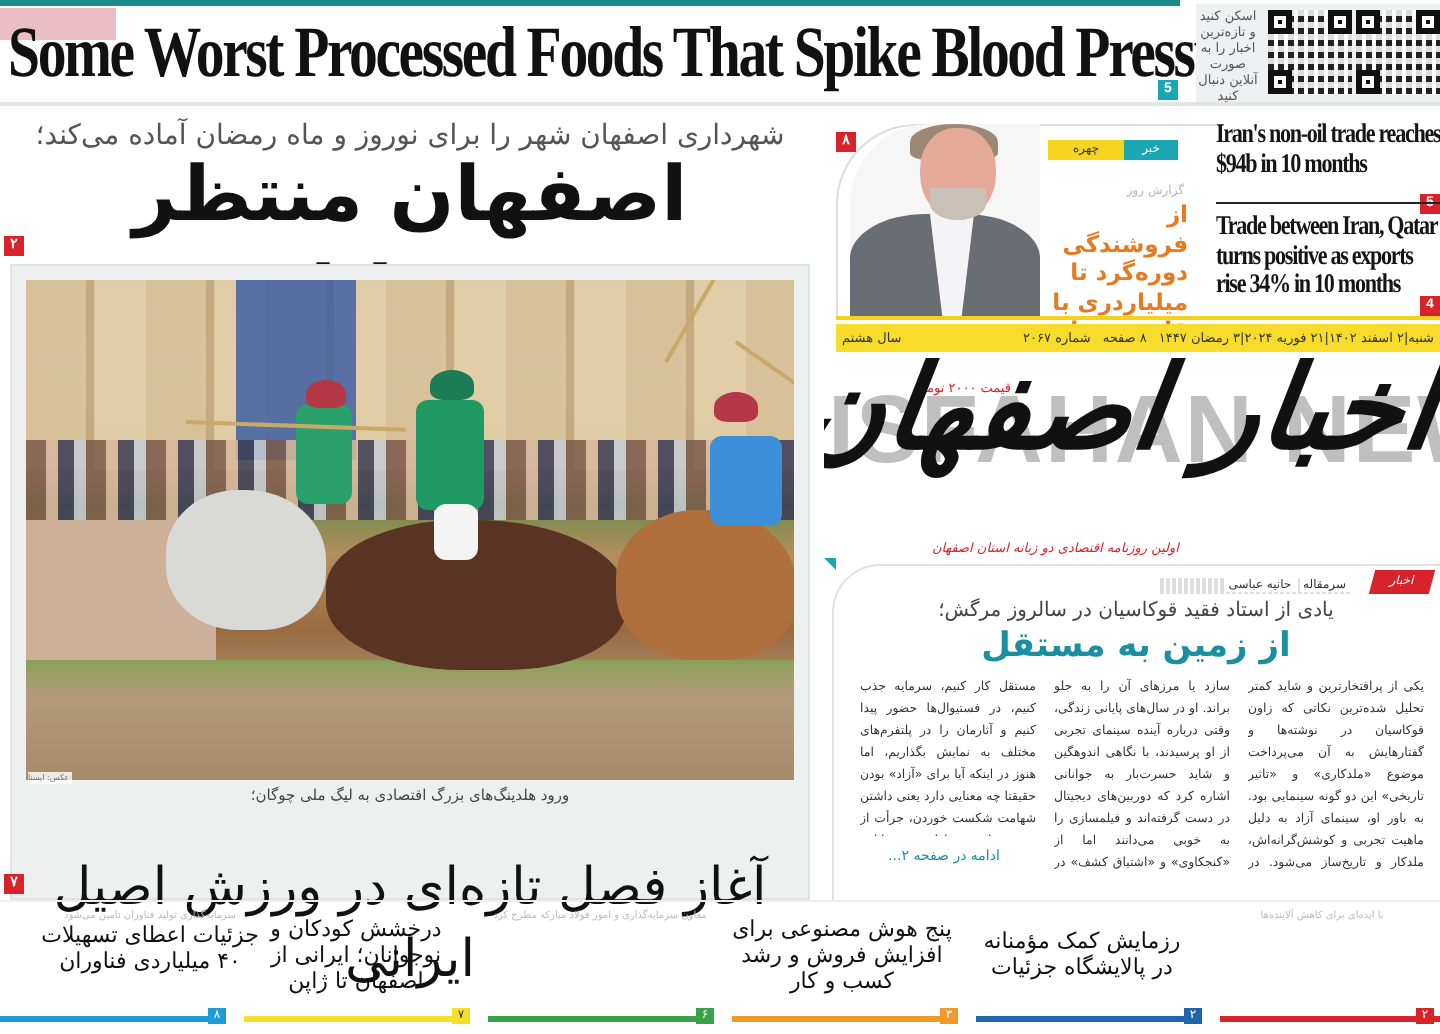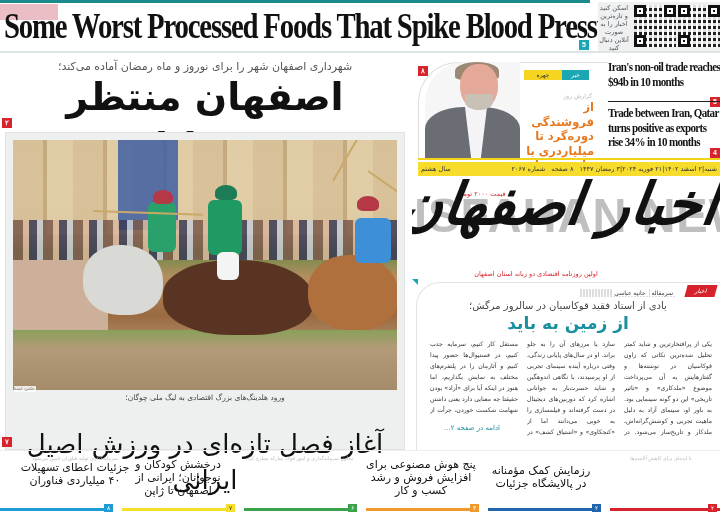--- a/index.html
+++ b/index.html
@@ -21,21 +21,21 @@
         repeating-linear-gradient(90deg, #222 0 3px, #fff 3px 5px),
         #fff; }
   .qr::before { content:""; position:absolute; inset:0; background:
         repeating-linear-gradient(0deg, transparent 0 3px, rgba(255,255,255,.85) 3px 6px); }
   .qr .fp { position: absolute; width: 12px; height: 12px; border: 3px solid #111; background: #fff; }
   .qr .fp::after { content:""; position:absolute; left:2px; top:2px; width:2px; height:2px; background:#111; }
 
   .hrule { position: absolute; left: 0; top: 51px; width: 720px; height: 2px; background: #dfe4e4; }
 
   
-  .kicker { position: absolute; left: 0; top: 60px; width: 410px; text-align: center; direction: rtl; font-size: 11px; color: #555; }
+  .kicker { position: absolute; left: 0; top: 60px; width: 410px; text-align: center; direction: rtl; font-size: 14px; color: #555; }
   .main-headline { position: absolute; left: 0; top: 72px; width: 410px; text-align: center; direction: rtl; font-size: 38px; font-weight: bold; color: #111; line-height: 50px; }
   .photo-frame { position: absolute; left: 5px; top: 132px; width: 400px; height: 318px; background: #eef0f0; border: 1px solid #e0e3e3; }
   .photo { position: absolute; left: 13px; top: 140px; width: 384px; height: 250px; overflow: hidden;
            background: linear-gradient(180deg, #c9b08a 0%, #d8c39d 20%, #b9a37a 40%, #6e8a49 45%, #b58e60 55%, #9a6a40 70%, #b39a78 85%, #9e8a6a 100%); }
   .photo .bldg { position:absolute; left:0; top:0; width:100%; height:95px; background:
       repeating-linear-gradient(90deg, #d9c29a 0 30px, #c4a97d 30px 34px, #e2cfa8 34px 60px); opacity:.9; }
   .photo .tile { position:absolute; left:105px; top:0; width:60px; height:90px; background:#3f5fa3; opacity:.85; }
   .photo .crowd { position:absolute; left:0; top:80px; width:100%; height:40px; background:
       repeating-linear-gradient(90deg, #7b5a4a 0 10px, #d9b79c 10px 16px, #3b3b55 16px 24px, #c7cbd3 24px 30px); opacity:.85; }
   .photo .wall { position:absolute; left:0; top:120px; width:95px; height:75px; background:#cdb09a; }
@@ -68,21 +68,21 @@
   .news-item { position: absolute; left: 608px; width: 112px; font-family: "Liberation Serif", serif; font-weight: bold; font-size: 13.5px; line-height: 14.5px; color: #151515; letter-spacing: -0.8px; transform: scaleX(0.82); transform-origin: left top; width: 138px; }
   .sep { position: absolute; left: 608px; top: 101px; width: 112px; height: 1px; background: #222; }
 
   .yellow-rule { position: absolute; left: 418px; top: 158px; width: 302px; height: 2px; background: #f3d21a; }
   .dateline { position: absolute; left: 418px; top: 162px; width: 302px; height: 14px; background: #f7dc2c; font-size: 6.5px; line-height: 14px; direction: rtl; color: #333; white-space: nowrap; padding: 0 3px; display:flex; justify-content: space-between; }
   .dateline .price { color: #d7242c; margin-top: 25px; }
 
   .masthead { position: absolute; left: 412px; top: 176px; width: 308px; height: 100px; overflow: hidden; }
   .mast-en { position: absolute; left: 2px; top: 12px; font-family: "Liberation Sans", sans-serif; font-weight: bold; font-size: 48px; letter-spacing: 1px; color: #bfbfbf; transform: scaleX(0.98); transform-origin: left top; white-space: nowrap; }
   .mast-fa { position: absolute; left: 10px; top: -6px; width: 296px; text-align: right; direction: rtl; font-family: "DejaVu Serif", serif; font-weight: bold; font-style: italic; font-size: 58px; color: #111; transform: skewX(-8deg); white-space: nowrap; }
-  .mast-sub { position: absolute; left: 466px; top: 270px; width: 140px; text-align: center; direction: rtl; font-size: 6.5px; color: #d7242c; }
+  .mast-sub { position: absolute; left: 466px; top: 270px; width: 140px; text-align: left; direction: rtl; font-size: 6.5px; color: #d7242c; font-style: italic; }
 
   .article-box { position: absolute; left: 416px; top: 282px; width: 304px; height: 168px; border-left: 1px solid #e2e2e2; border-top: 1px solid #e2e2e2; border-top-left-radius: 24px; }
   .byline { position: absolute; left: 580px; top: 289px; width: 95px; height: 8px; background: repeating-linear-gradient(90deg,#ddd 0 2px,#fff 2px 3px); font-size: 6px; line-height: 8px; direction: rtl; text-align: right; color:#333; }
   .byline span { background:#fff; padding: 0 2px; }
   .byline-logo { position: absolute; left: 686px; top: 285px; width: 30px; height: 12px; background: #d7242c; transform: skewX(-15deg); color:#fff; font-size:6px; line-height:12px; text-align:center; }
   .art-kicker { position: absolute; left: 420px; top: 300px; width: 296px; text-align: center; direction: rtl; font-size: 10px; color: #444; }
   .art-title { position: absolute; left: 420px; top: 313px; width: 296px; text-align: center; direction: rtl; font-size: 17px; font-weight: bold; color: #1a8fa0; }
   .art-col { position: absolute; top: 338px; width: 88px; font-size: 6.2px; line-height: 11px; text-align: justify; direction: rtl; color: #333; height: 100px; overflow: hidden; }
   .art-more { position: absolute; left: 436px; top: 424px; width: 72px; text-align: center; direction: rtl; font-size: 7px; color: #1a8fa0; }
 
@@ -190,21 +190,21 @@
 <div class="mast-sub">اولین روزنامه اقتصادی دو زبانه استان اصفهان</div>
 <div class="corner-flag" style="left:412px;top:279px;"></div>
 
 <div class="article-box"></div>
 <div class="byline">
   <span>سرمقاله</span>
   <span>حانیه عباسی</span>
 </div>
 <div class="byline-logo">اخبار اصفهان</div>
 <div class="art-kicker">یادی از استاد فقید قوکاسیان در سالروز مرگش؛</div>
-<div class="art-title">از زمین به باید</div>
+<div class="art-title">از زمین به مستقل</div>
 <div class="art-col" style="left:624px;">یکی از پرافتخارترین و شاید کمتر تحلیل شده‌ترین نکاتی که زاون قوکاسیان در نوشته‌ها و گفتارهایش به آن می‌پرداخت موضوع «ملدکاری» و «تاثیر تاریخی» این دو گونه سینمایی بود. به باور او، سینمای آزاد به دلیل ماهیت تجربی و کوشش‌گرانه‌اش، ملدکار و تاریخ‌ساز می‌شود. در حالی که سینمای مستقل ممکن است در مقطع زمانی خود تاثیرگذار و پرطرفدار باشد اما الزاما نمی‌تواند زبان سینما را دگرگون</div>
 <div class="art-col" style="left:527px;">سازد یا مرزهای آن را به جلو براند. او در سال‌های پایانی زندگی، وقتی درباره آینده سینمای تجربی از او پرسیدند، با نگاهی اندوهگین و شاید حسرت‌بار به جوانانی اشاره کرد که دوربین‌های دیجیتال در دست گرفته‌اند و فیلمسازی را به خوبی می‌دانند اما از «کنجکاوی» و «اشتیاق کشف» در کارشان اثری نیست. شاید این بزرگترین نقدی بود که «عمو زاون» به نسل ما وارد می‌کرد؛ ما باید گرفتاریم</div>
 <div class="art-col" style="left:430px;height:80px;">مستقل کار کنیم، سرمایه جذب کنیم، در فستیوال‌ها حضور پیدا کنیم و آثارمان را در پلتفرم‌های مختلف به نمایش بگذاریم، اما هنوز در اینکه آیا برای «آزاد» بودن حقیقتا چه معنایی دارد یعنی داشتن شهامت شکست خوردن، جرأت از دست دادن مخاطب و توانایی دنبال کردن ندای درونی به جای همرنگی با مدهای زودگذر روز.</div>
 <div class="art-more">ادامه در صفحه ۲...</div>
 
 <div class="bottom-rule"></div>
 
 <div class="teaser" style="left:20px;">
   <div class="tk">سرمایه‌گذاری تولید فناوران تامین می‌شود</div>
   <div class="th">جزئیات اعطای تسهیلات ۴۰ میلیاردی فناوران</div>

